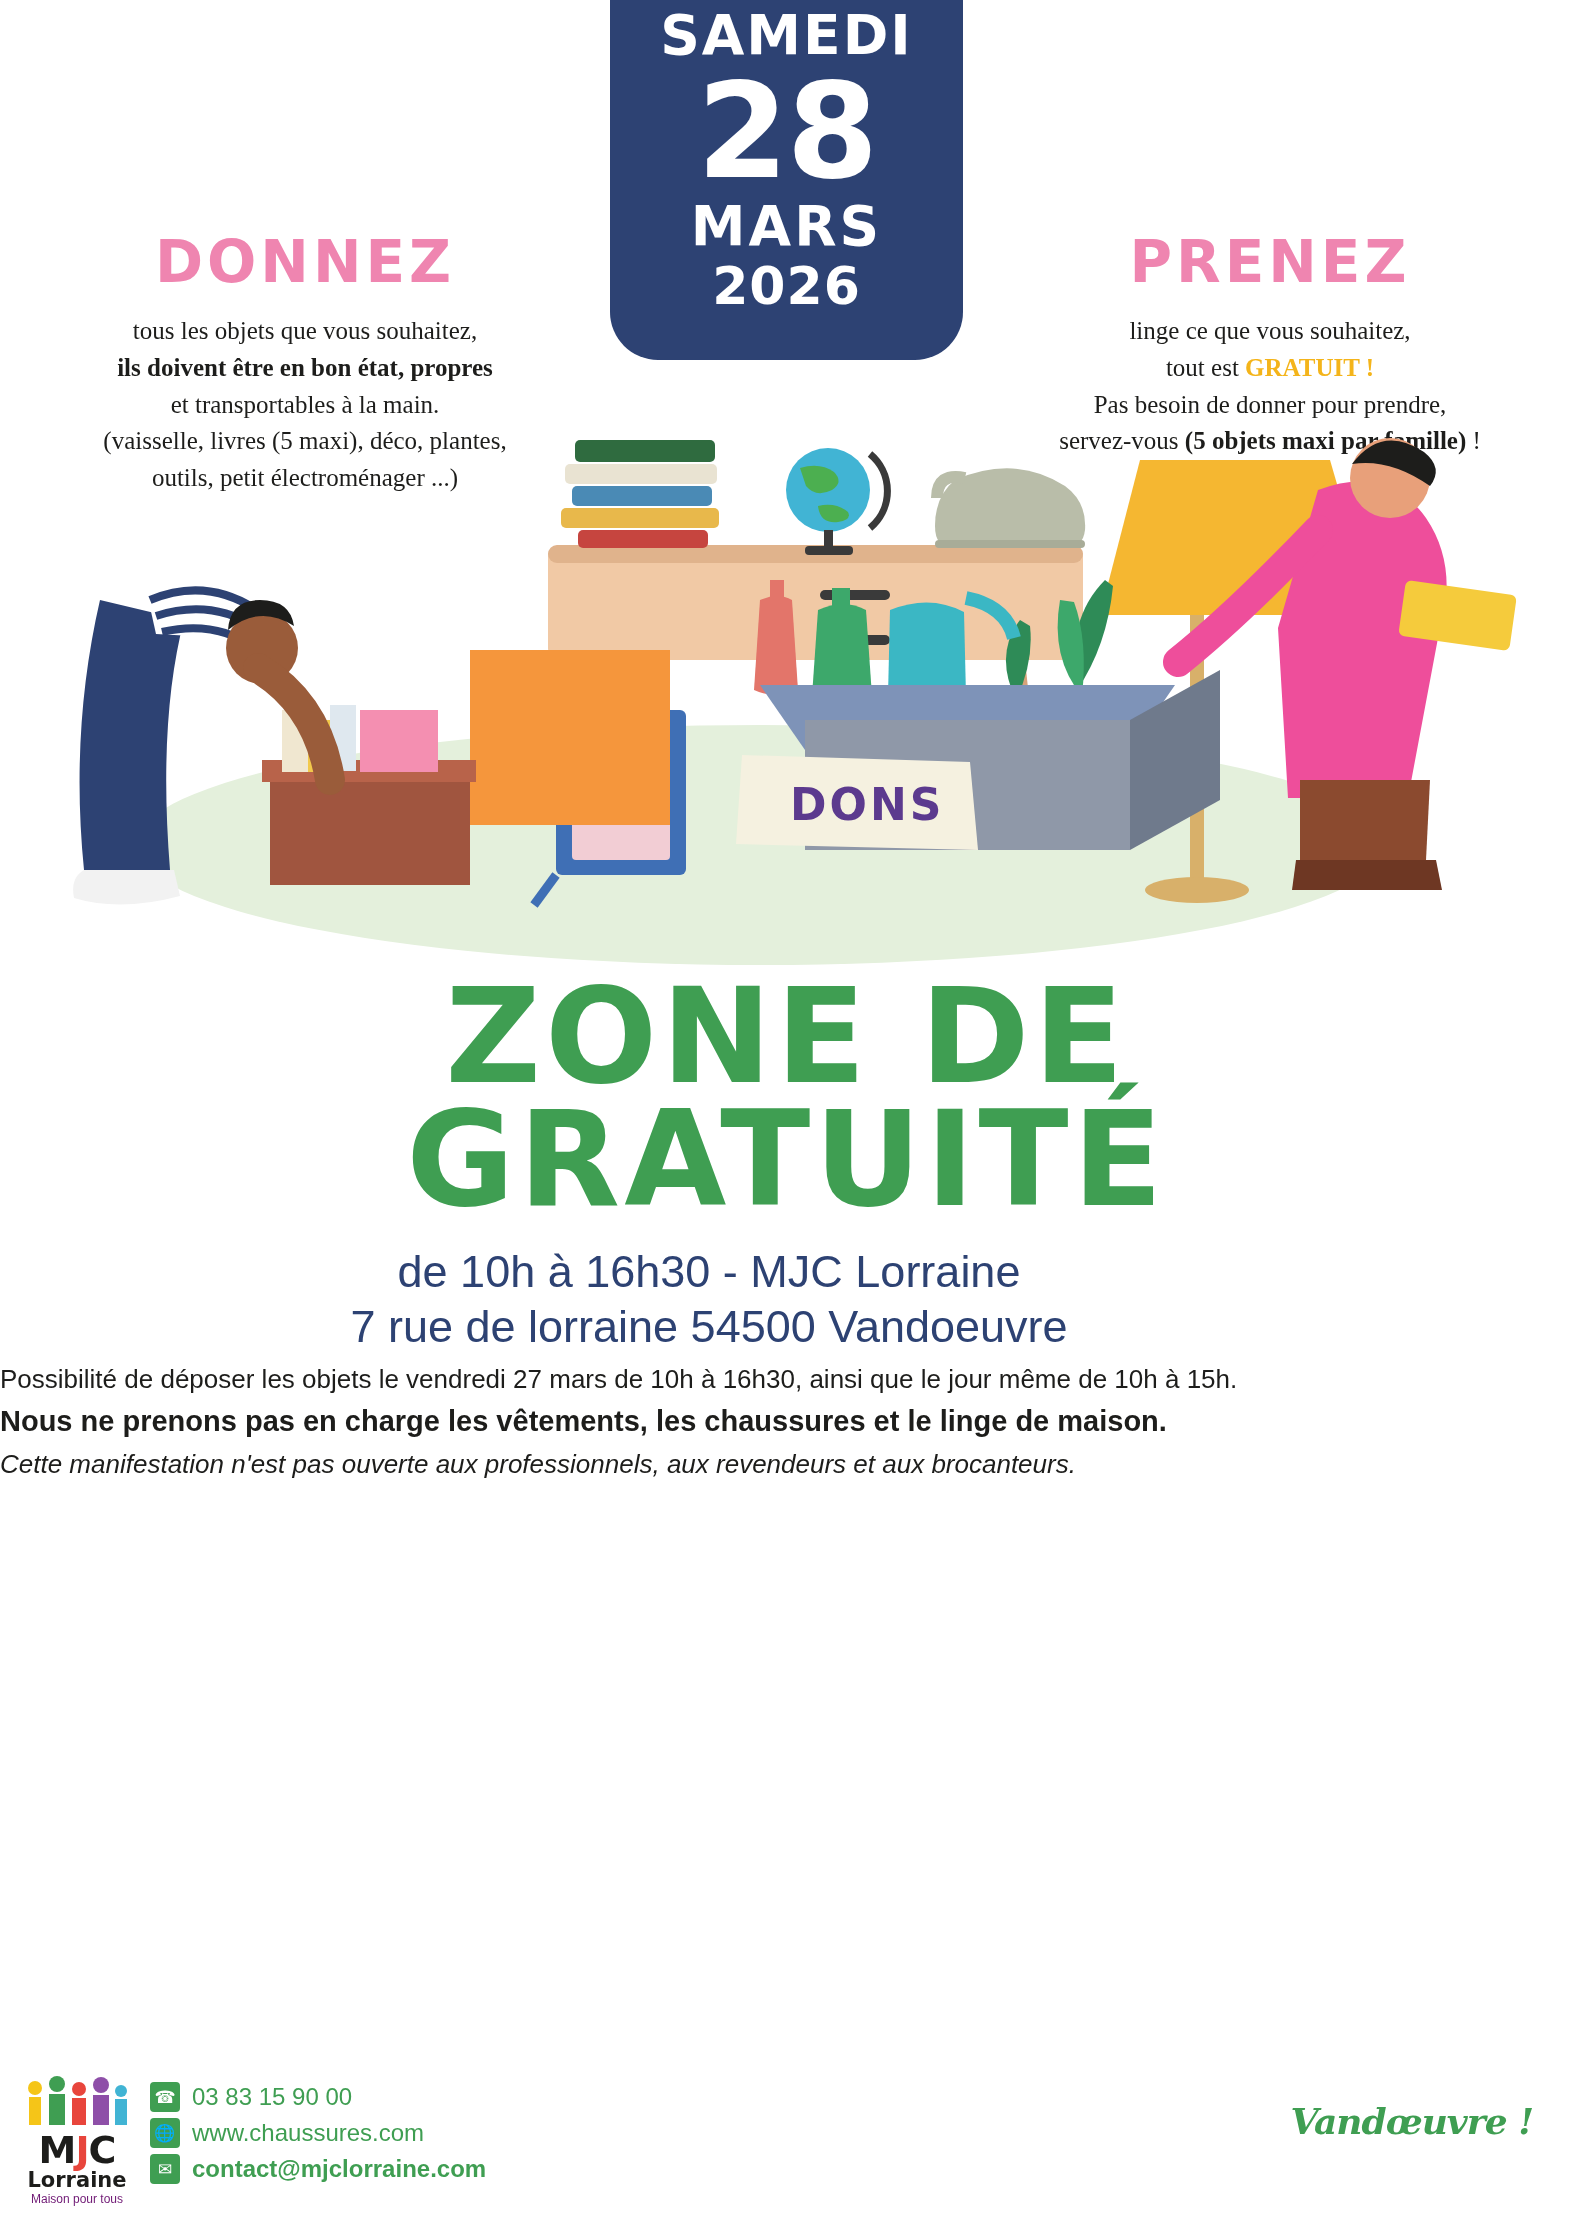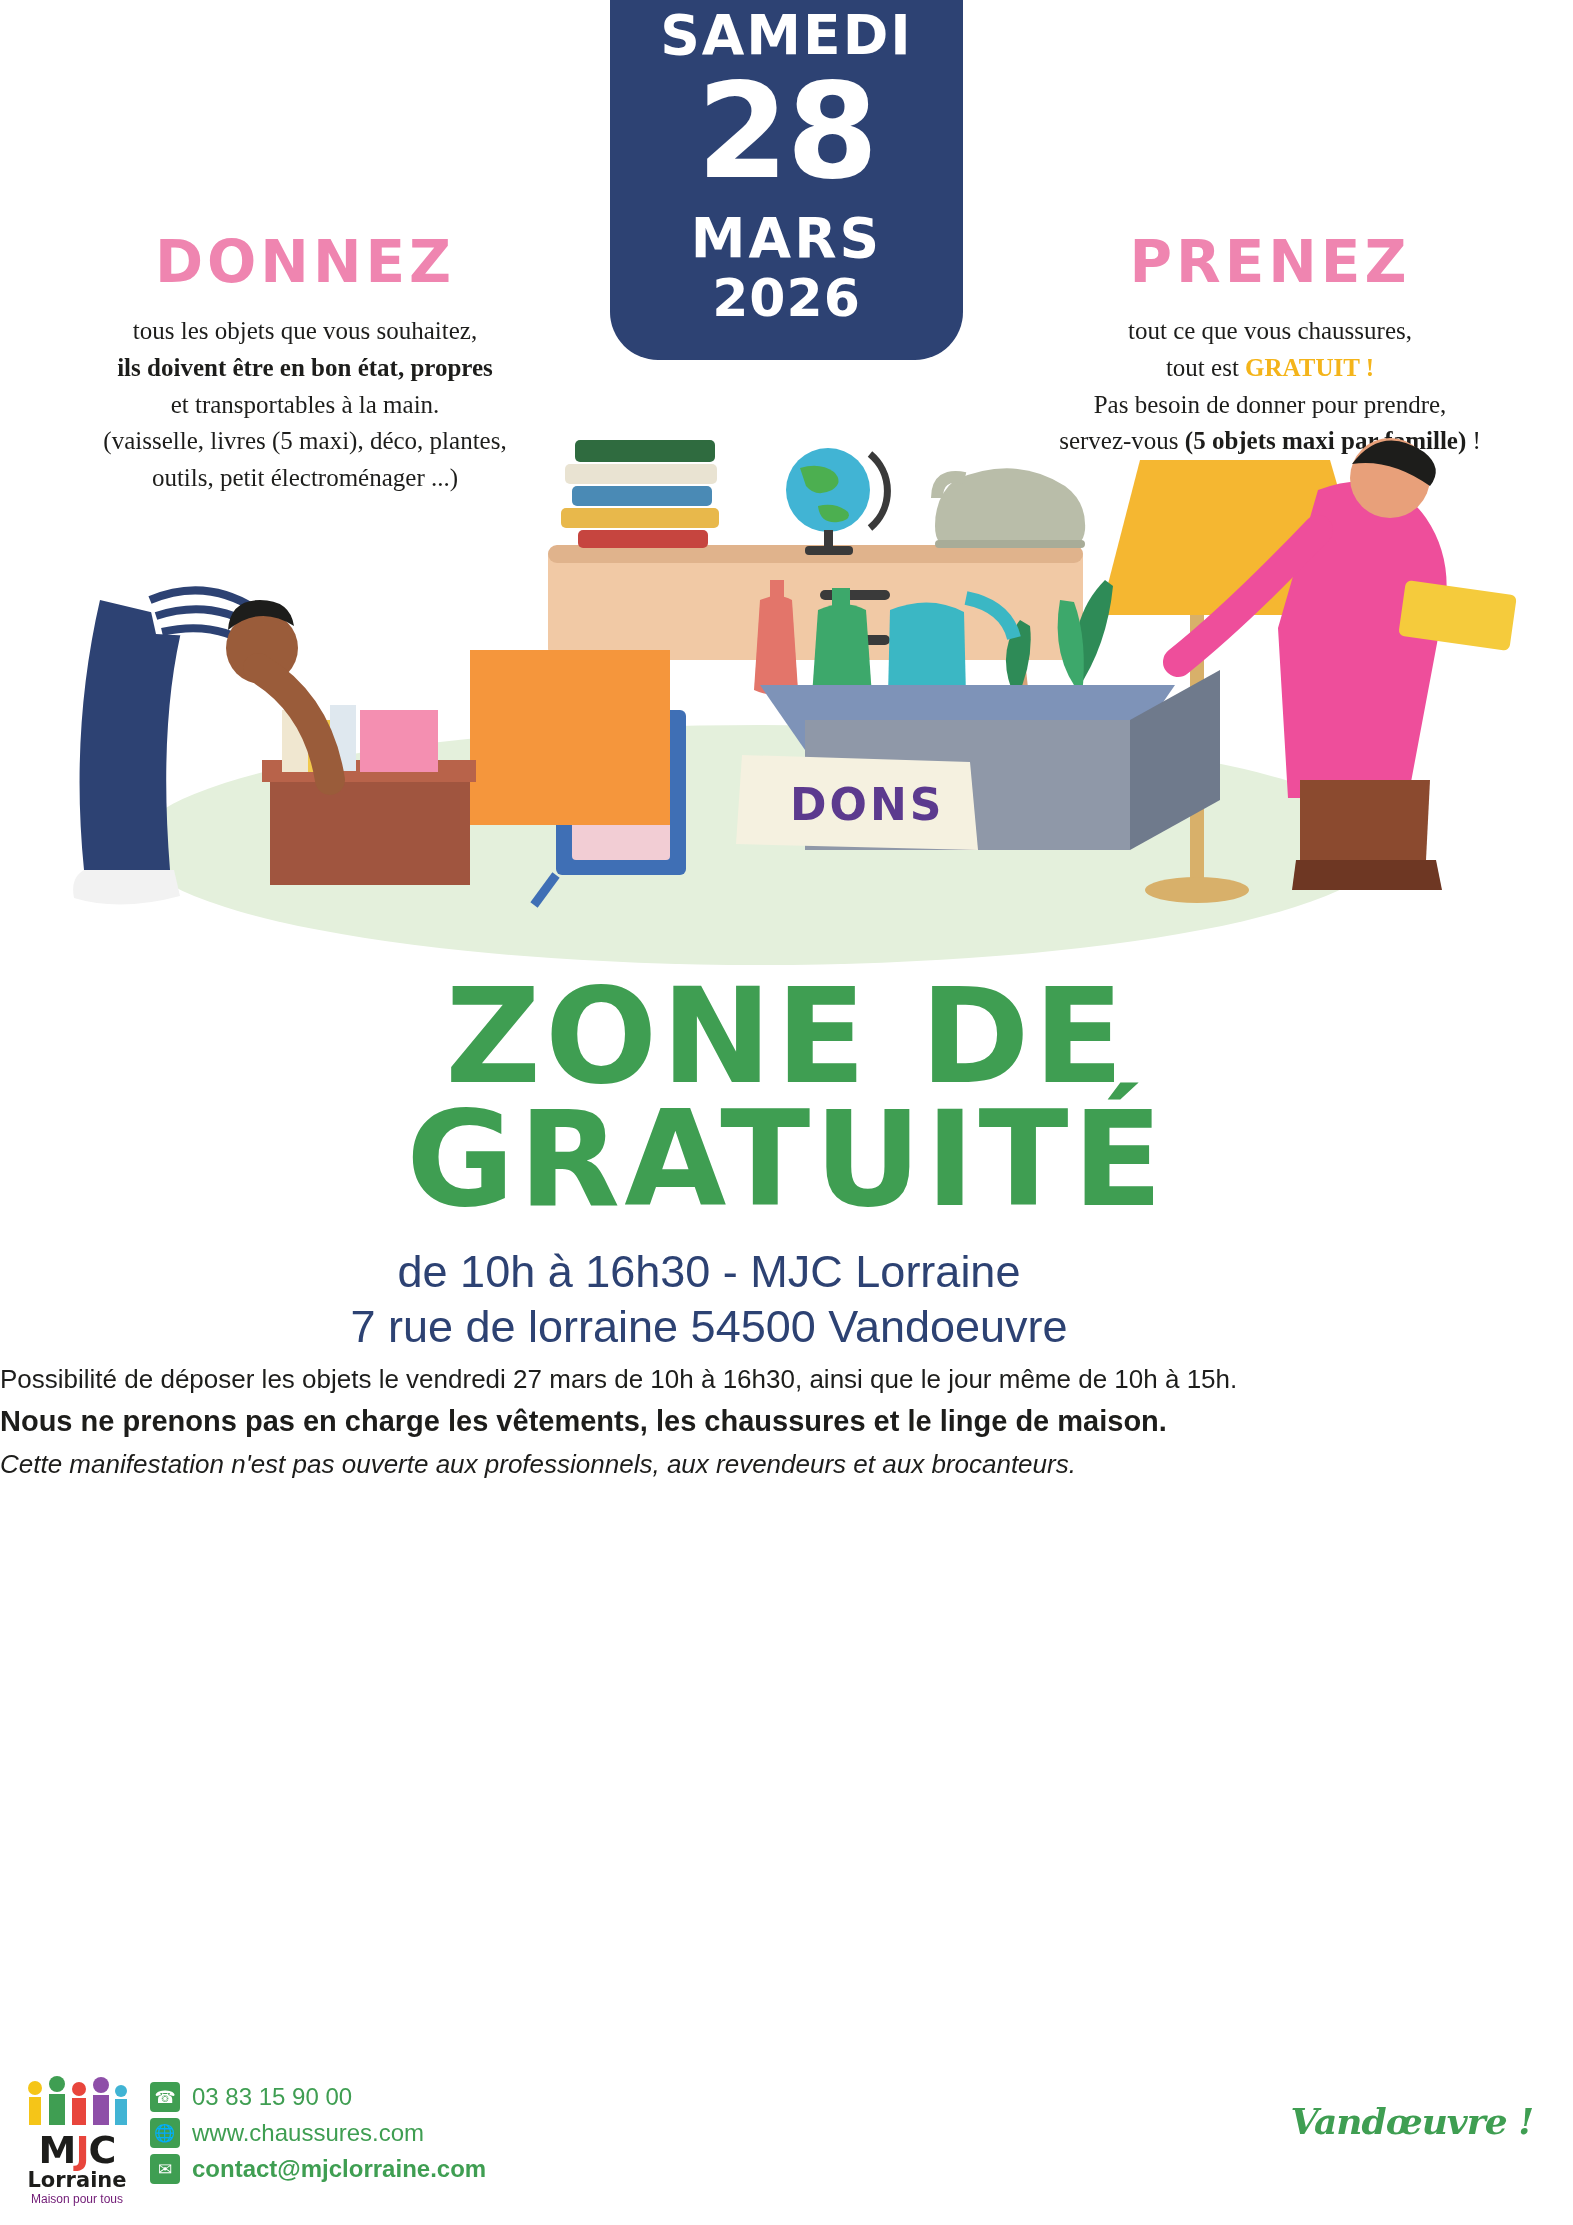--- a/index.html
+++ b/index.html
@@ -47,21 +47,21 @@
     line-height: 1.0;
     margin-top: 2px;
     letter-spacing: -2px;
   }
   #date-badge .month {
     font-family: "DejaVu Sans", sans-serif;
     font-weight: bold;
     font-size: 55px;
     letter-spacing: 3px;
     line-height: 1.0;
-    margin-top: 14px;
+    margin-top: 2px;
   }
   #date-badge .year {
     font-family: "DejaVu Sans", sans-serif;
     font-weight: bold;
     font-size: 52px;
     letter-spacing: 1px;
     line-height: 1.0;
     margin-top: 6px;
   }
 
@@ -241,21 +241,21 @@
     <div class="b">ils doivent être en bon état, propres</div>
     <div>et transportables à la main.</div>
     <div>(vaisselle, livres (5 maxi), déco, plantes,</div>
     <div>outils, petit électroménager ...)</div>
   </div>
 </div>
 
 <div class="side-col" id="col-prenez">
   <div class="side-title">PRENEZ</div>
   <div class="side-body">
-    <div>tout ce que vous chaussures,</div>
+    <div>linge ce que vous souhaitez,</div>
     <div>
       <span>tout est </span><span class="gratuit">GRATUIT !</span>
     </div>
     <div>Pas besoin de donner pour prendre,</div>
     <div>
       <span>servez-vous </span><span class="b">(5 objets maxi par famille)</span><span> !</span>
     </div>
   </div>
 </div>
 

